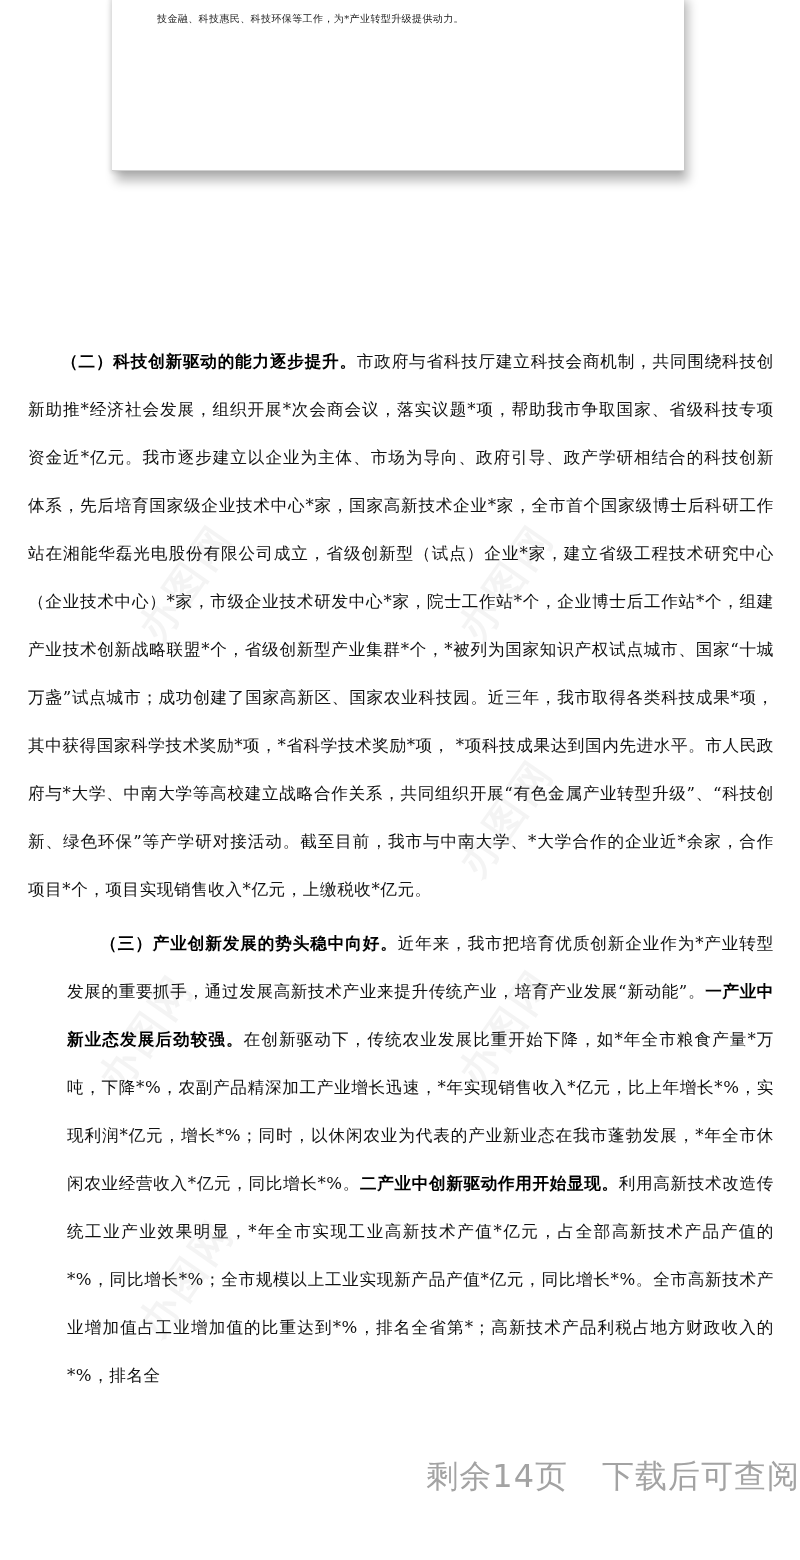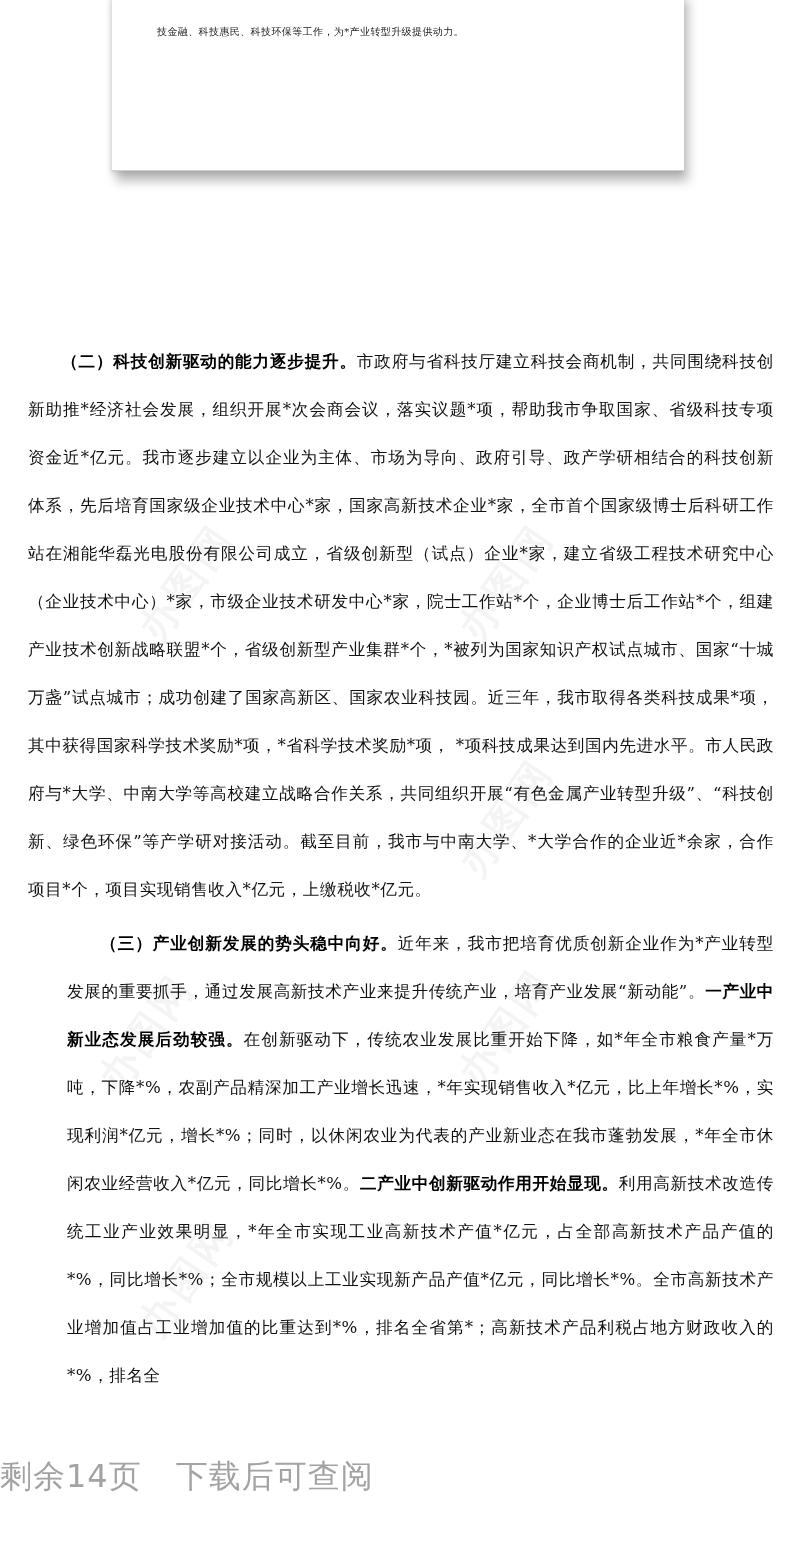--- a/index.html
+++ b/index.html
@@ -27,21 +27,20 @@
       border-bottom: 1px solid #d0d0d0;
     }
     .page-card .card-line {
       position: absolute;
       left: 45px;
       top: 22px;
       font-size: 10px;
       letter-spacing: 0.4px;
       color: #1a1a1a;
       white-space: nowrap;
-      margin-top: 13px;
     }
     
     .doc {
       position: absolute;
       left: 28px;
       top: 338px;
       width: 746px;
     }
     .para {
       margin: 0;
@@ -72,21 +71,21 @@
       white-space: nowrap;
       pointer-events: none;
       letter-spacing: 4px;
     }
     
     .footer {
       position: absolute;
       left: 0;
       top: 1455px;
       width: 800px;
-      text-align: left;
+      text-align: right;
       font-family: "DejaVu Sans", "Liberation Sans", sans-serif;
       font-size: 32px;
       color: #a3a3a3;
       letter-spacing: 1px;
     }
     .footer .gap {
       display: inline-block;
       width: 34px;
     }
   </style>

